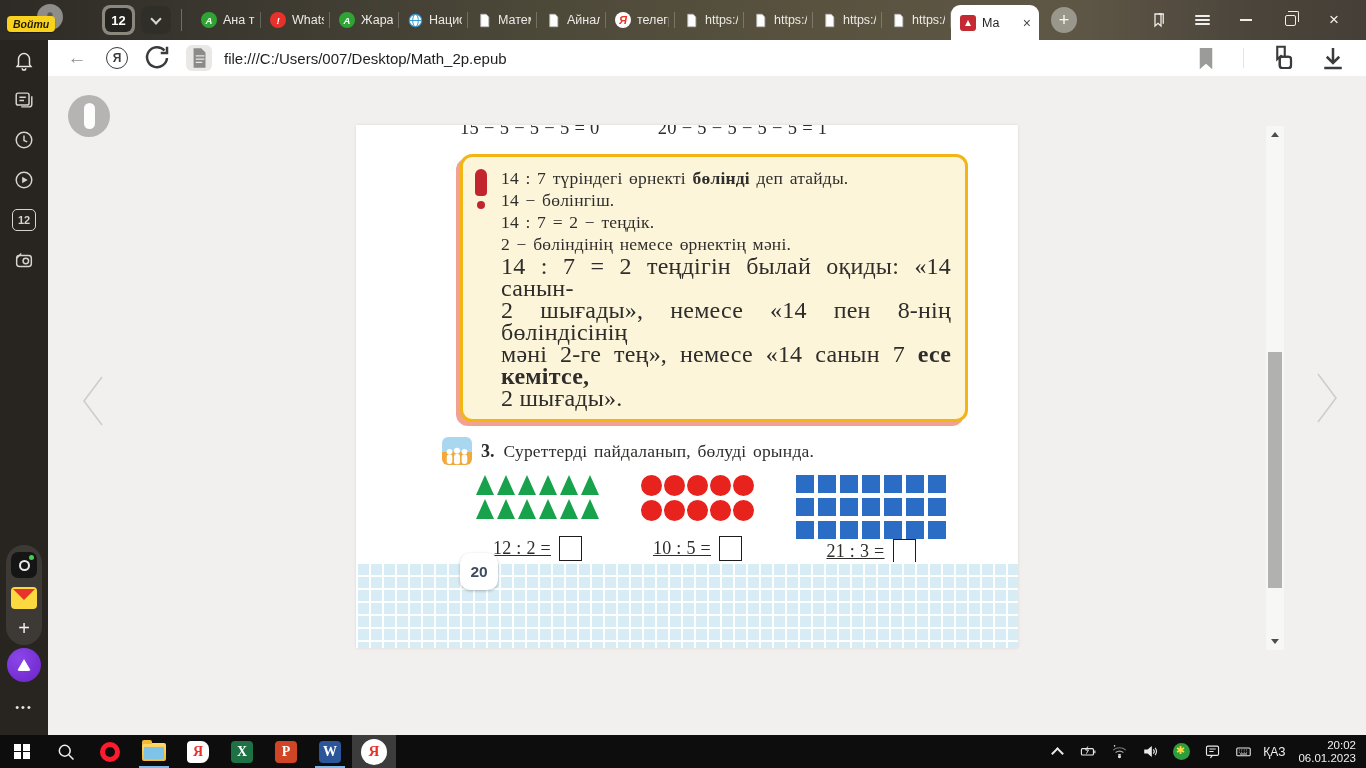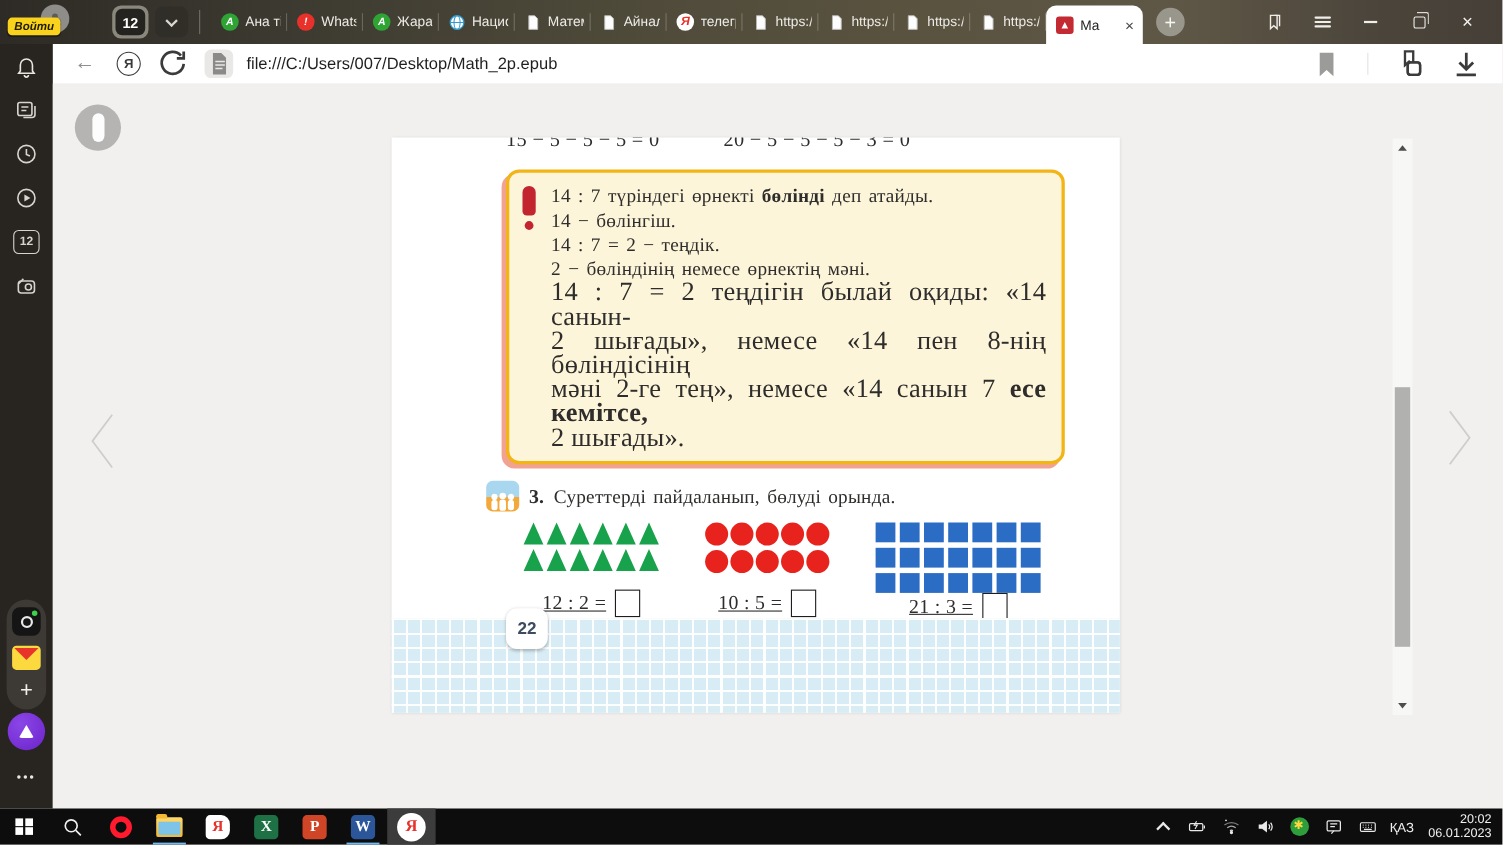--- a/index.html
+++ b/index.html
@@ -370,21 +370,21 @@
     <div class="nav-chev" id="nav-next">
       <svg viewBox="0 0 44 60">
           <polyline points="14,6 32,30 14,54" fill="none" stroke="#cdcdcb" stroke-width="1.6"></polyline>
         </svg>
     </div>
 
     <div id="page">
       <div id="page-white">
         <div id="top-eqs">
           <span>15 − 5 − 5 − 5 = 0</span>
-          <span>20 − 5 − 5 − 5 − 3 = 0</span>
+          <span>20 − 5 − 5 − 5 − 5 = 1</span>
         </div>
         <div id="rule-box">
           <div id="excl">
               <span class="drop"></span>
               <span class="pt"></span>
             </div>
           <div id="rule-lines">
               <div class="rline"><span>14 : 7 түріндегі өрнекті </span><b>бөлінді</b><span> деп атайды.</span></div>
               <div class="rline"><span>14 − бөлінгіш.</span></div>
               <div class="rline"><span>14 : 7 = 2 − теңдік.</span></div>
@@ -495,21 +495,21 @@
                 </div>
                 <div class="eq">
                   <span>21 : 7 =</span>
                   <span class="ans-box"></span>
                 </div>
               </div>
             </div>
           </div>
       </div>
       <div id="grid-band">
-        <div id="page-badge">22</div>
+        <div id="page-badge">20</div>
       </div>
     </div>
 
     <div id="scrollbar">
       <span class="arrow up"></span>
       <div id="scroll-thumb"></div>
       <span class="arrow down"></span>
     </div>
   </div>
 

